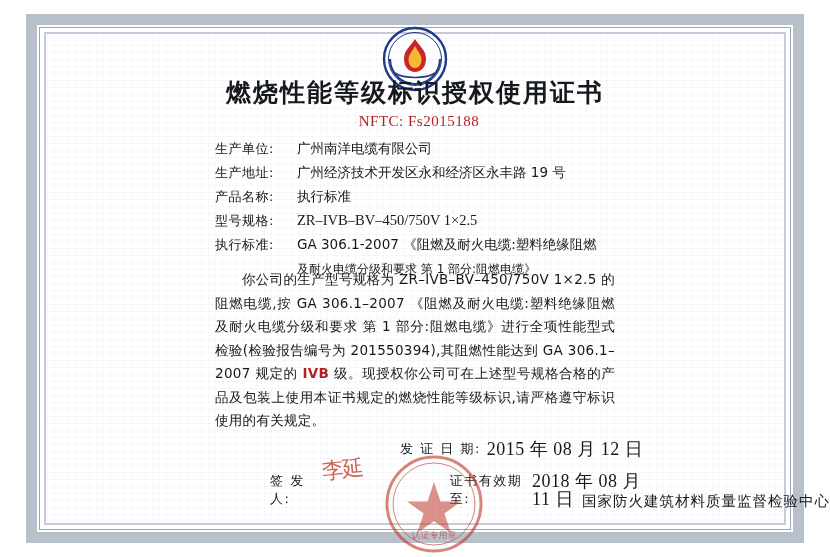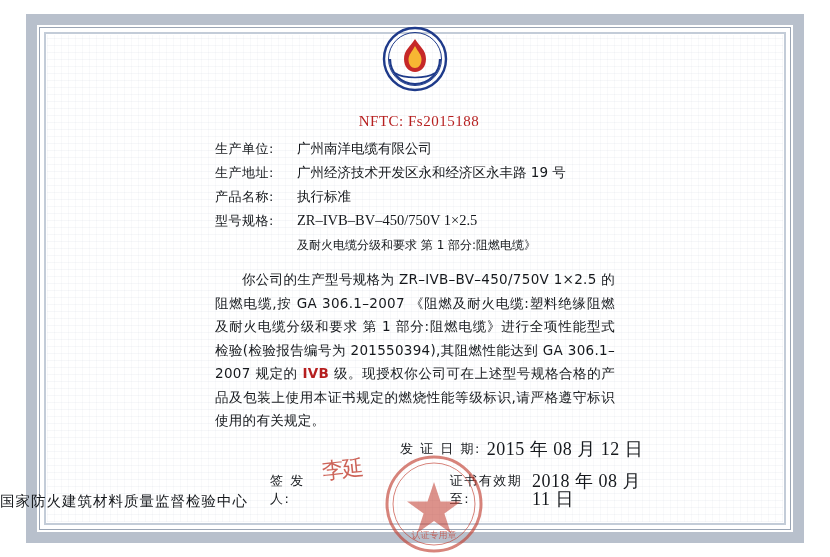--- a/index.html
+++ b/index.html
@@ -194,21 +194,21 @@
     margin-left: 6px;
     font-family: "Liberation Serif", serif;
     font-size: 18px;
     letter-spacing: 0.5px;
   }
   .issuer-line {
     position: absolute;
     left: 0;
     right: 0;
     top: 492px;
-    text-align: left;
+    text-align: right;
     font-family: "DejaVu Sans", sans-serif;
     font-size: 14.5px;
     letter-spacing: 1px;
     color: #15181c;
   }
 
   
   .seal {
     position: absolute;
     left: 382px;
@@ -247,20 +247,21 @@
     <svg viewBox="0 0 66 66" width="66" height="66" aria-hidden="true">
       <circle cx="33" cy="33" r="31" fill="none" stroke="#1e3a8a" stroke-width="2.4"></circle>
       <circle cx="33" cy="33" r="26.5" fill="none" stroke="#1e3a8a" stroke-width="1"></circle>
       <path d="M33 13 C38 21 44 24 44 33 C44 41 39 46 33 46 C27 46 22 41 22 33 C22 24 28 21 33 13 Z" fill="#c62828"></path>
       <path d="M33 20 C36 26 39.5 28.5 39.5 33.5 C39.5 38.5 36.5 42 33 42 C29.5 42 26.5 38.5 26.5 33.5 C26.5 28.5 30 26 33 20 Z" fill="#f7b733"></path>
       <path d="M8 33 A25 25 0 0 0 58 33" fill="none" stroke="#1e3a8a" stroke-width="2.2"></path>
       <path d="M13 47 C22 53 44 53 53 47" fill="none" stroke="#1e3a8a" stroke-width="1.6"></path>
     </svg>
   </div>
 
+  <div class="cert-title">燃烧性能等级标识授权使用证书</div>
 
   <div class="cert-number">
     <span>NFTC:</span>
     <span>Fs2015188</span>
   </div>
 
   <div class="fields">
     <div class="field-row">
       <div class="field-label">生产单位:</div>
       <div class="field-value">广州南洋电缆有限公司</div>
@@ -269,20 +270,24 @@
       <div class="field-label">生产地址:</div>
       <div class="field-value">广州经济技术开发区永和经济区永丰路 19 号</div>
     </div>
     <div class="field-row">
       <div class="field-label">产品名称:</div>
       <div class="field-value">执行标准</div>
     </div>
     <div class="field-row">
       <div class="field-label">型号规格:</div>
       <div class="field-value serif">ZR–IVB–BV–450/750V 1×2.5</div>
+    </div>
+    <div class="field-row">
+      <div class="field-label">执行标准:</div>
+      <div class="field-value">GA 306.1-2007 《阻燃及耐火电缆:塑料绝缘阻燃</div>
     </div>
     <div class="std-line2">及耐火电缆分级和要求 第 1 部分:阻燃电缆》</div>
   </div>
 
   <div class="body-text">
     <p>
       <span>你公司的生产型号规格为 ZR–IVB–BV–450/750V 1×2.5 的阻燃电缆,按 GA 306.1–2007 《阻燃及耐火电缆:塑料绝缘阻燃及耐火电缆分级和要求 第 1 部分:阻燃电缆》进行全项性能型式检验(检验报告编号为 201550394),其阻燃性能达到 GA 306.1–2007 规定的 </span><span class="grade-mark">IVB</span><span> 级。现授权你公司可在上述型号规格合格的产品及包装上使用本证书规定的燃烧性能等级标识,请严格遵守标识使用的有关规定。</span>
     </p>
   </div>
 

